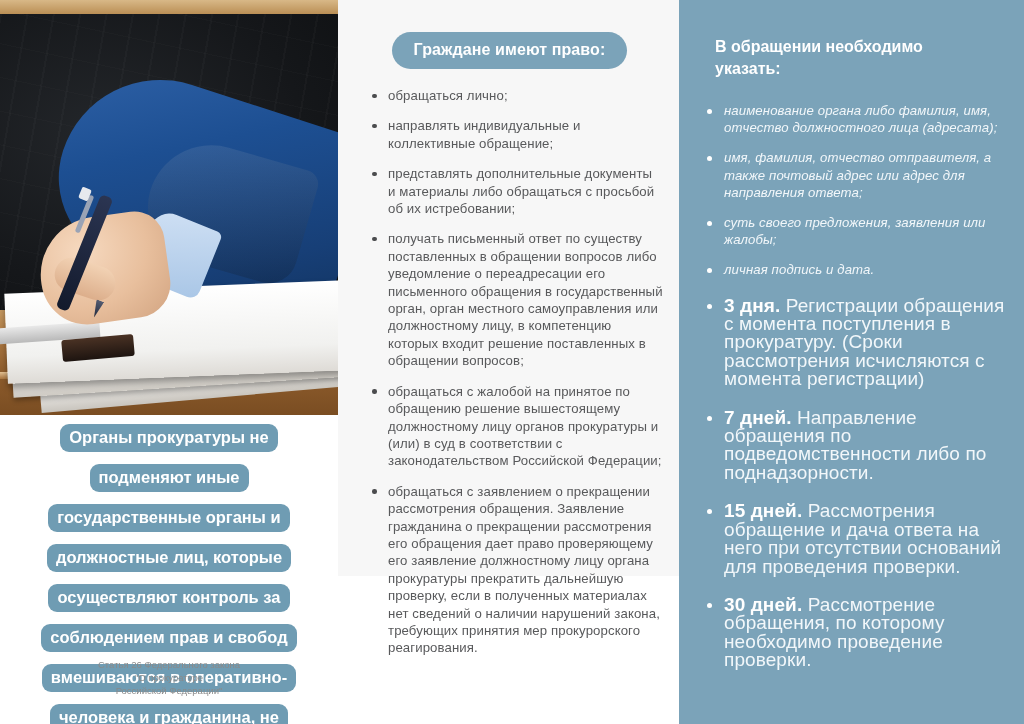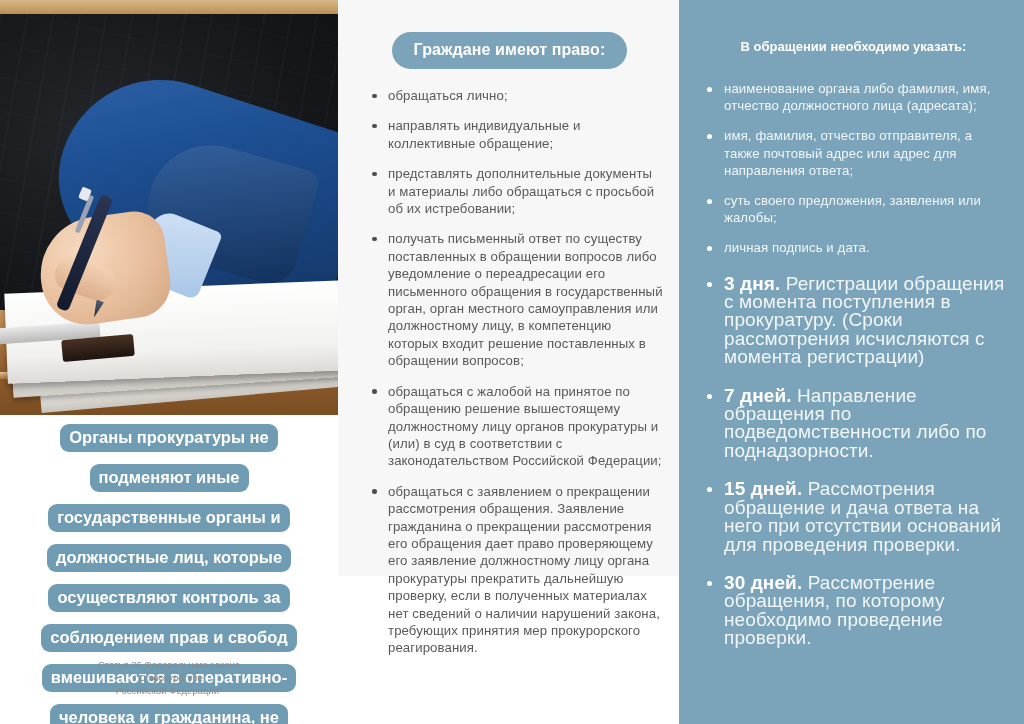--- a/index.html
+++ b/index.html
@@ -176,25 +176,25 @@
     background:#4b4c4e;
   }
 
   
   .col-right {
     width:345px; height:724px; flex:0 0 345px;
     background:#7ba3b9; position:relative;
     padding:0 16px 0 20px;
   }
   .right-title {
-    color:#ffffff; font-weight:bold; font-size:13px;
-    line-height:22px; text-align:center;
+    color:#ffffff; font-weight:bold; font-size:16px;
+    line-height:22px; 
     padding:36px 16px 0 16px;
   }
-  ul.right-list { list-style:none; margin:22px 0 0 8px; padding:0; }
+  ul.right-list { list-style:none; margin:22px 0 0 8px; padding:0;font-style:italic; }
   ul.right-list li {
     position:relative; color:#f2f7fa;
     font-size:13.2px; line-height:17.2px;
     margin-bottom:13px; padding-left:17px;
     letter-spacing:.1px;
   }
   ul.right-list li:before {
     content:""; position:absolute; left:0; top:6.5px;
     width:5px; height:5px; border-radius:50%;
     background:#ffffff;

